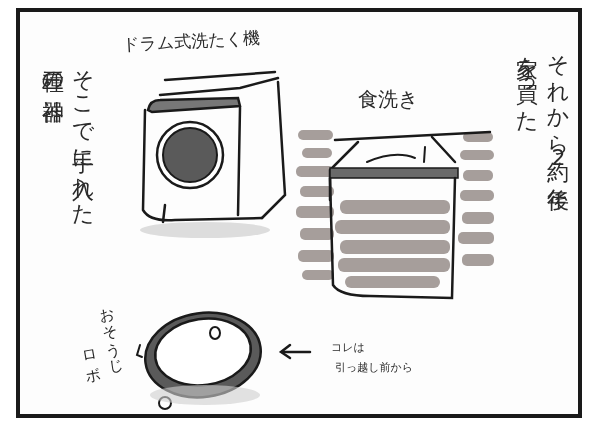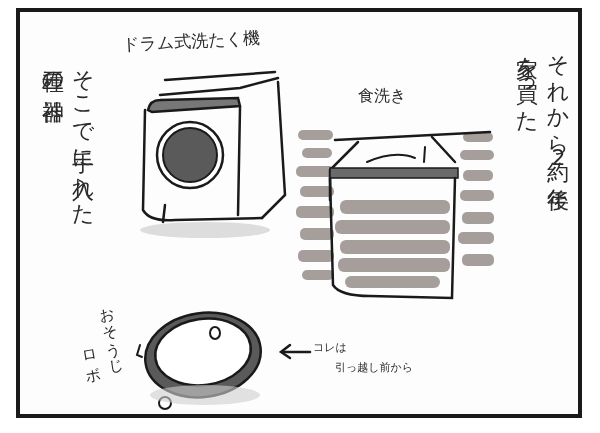--- a/index.html
+++ b/index.html
@@ -78,17 +78,17 @@
   </g>
 </svg>
 
 <div class="vtext" style="left:545px;top:40px;">それから約2年後</div>
 <div class="vtext" style="left:514px;top:40px;">家を買った</div>
 
 <div class="vtext" style="left:70px;top:55px;">そこで手に入れた</div>
 <div class="vtext" style="left:40px;top:55px;">三種の神器</div>
 
 <div class="hand" style="left:122px;top:30px;font-size:17px;transform:rotate(-3deg);">ドラム式洗たく機</div>
-<div class="hand" style="left:358px;top:86px;font-size:16px;">食洗き</div>
+<div class="hand" style="left:358px;top:86px;font-size:20px;">食洗き</div>
 <div class="hand" style="left:100px;top:298px;font-size:15px;writing-mode:vertical-rl;transform:rotate(-10deg);">おそうじ</div>
 <div class="hand" style="left:80px;top:340px;font-size:15px;writing-mode:vertical-rl;transform:rotate(-10deg);">ロボ</div>
-<div class="hand" style="left:313px;top:340px;font-size:11px;">コレは</div>
+<div class="hand" style="left:331px;top:340px;font-size:11px;">コレは</div>
 <div class="hand" style="left:335px;top:360px;font-size:11px;">引っ越し前から</div>
 
 </body></html>

